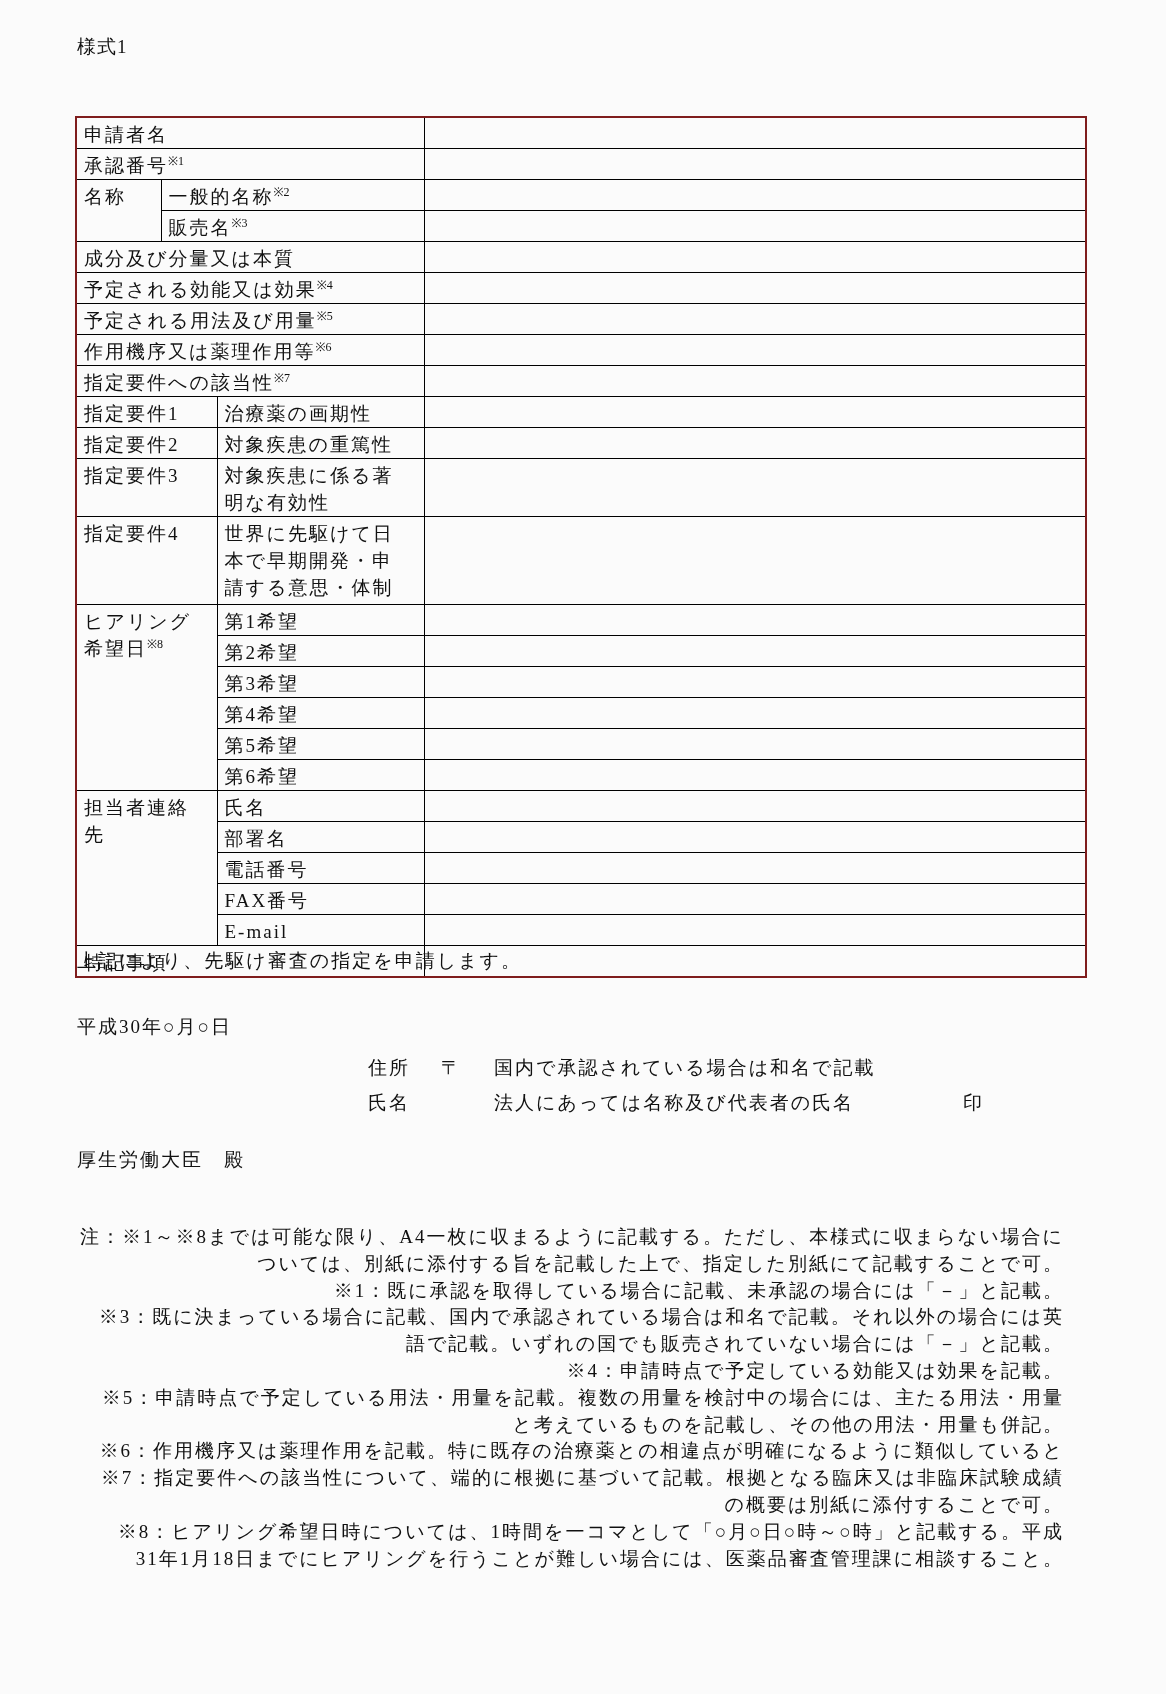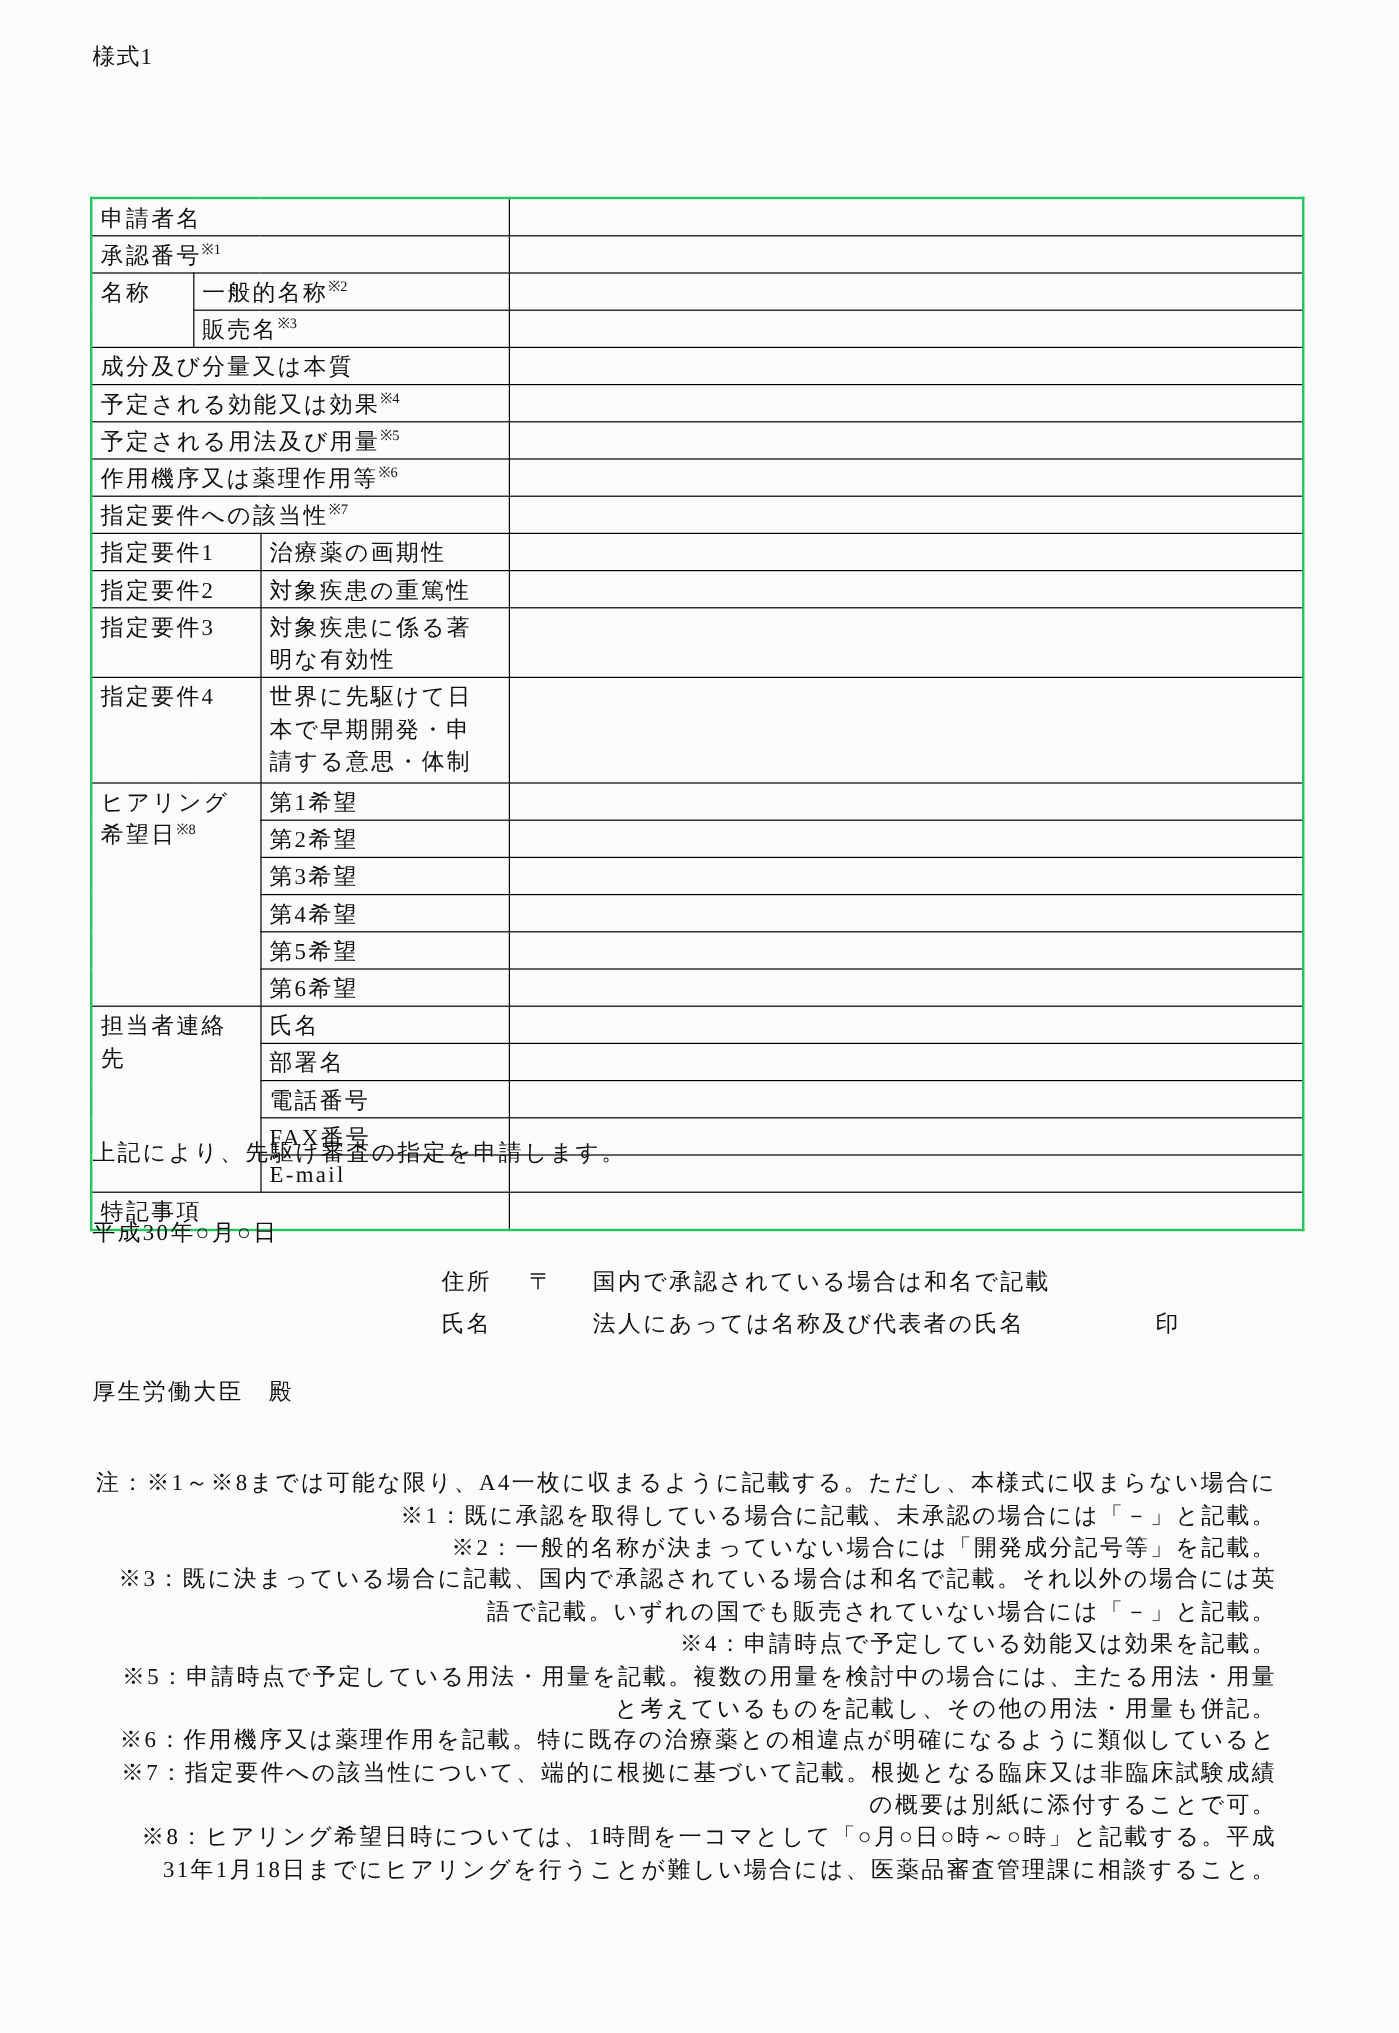--- a/index.html
+++ b/index.html
@@ -8,22 +8,21 @@
     background:#fbfbfb;
     color:#111;
     font-family:"Liberation Serif","DejaVu Serif",serif;
   }
   .page{position:relative;width:1166px;height:1694px;overflow:hidden;}
   .form-code{position:absolute;left:77px;top:34px;font-size:19px;letter-spacing:1px;}
   .form-title{position:absolute;left:75px;top:68px;width:1010px;text-align:center;font-size:20px;letter-spacing:2px;}
   table.app-table{
     position:absolute;left:75px;top:116px;width:1010px;
     border-collapse:collapse;table-layout:fixed;
-    border:2px solid #22c55e;
-    margin-top:48px;
+    border:2px solid #7f1d1d;
   }
   table.app-table td{
     border:1px solid #000;
     vertical-align:top;
     padding:3px 4px 0 7px;
     font-size:19px;
     letter-spacing:2px;
     line-height:27px;
     overflow:hidden;
   }
@@ -172,22 +171,22 @@
   <span class="txt" style="left:494px;top:1055px;">国内で承認されている場合は和名で記載</span>
 
   <span class="txt" style="left:368px;top:1090px;">氏名</span>
   <span class="txt" style="left:494px;top:1090px;">法人にあっては名称及び代表者の氏名</span>
   <span class="txt" style="left:963px;top:1090px;">印</span>
 
   <div class="txt" style="left:77px;top:1147px;">厚生労働大臣　殿</div>
 
   <div class="notes">
     <div class="note-line">注：※1～※8までは可能な限り、A4一枚に収まるように記載する。ただし、本様式に収まらない場合に</div>
+    <div class="note-line indent">ついては、別紙に添付する旨を記載した上で、指定した別紙にて記載することで可。</div>
     <div class="note-line">※1：既に承認を取得している場合に記載、未承認の場合には「－」と記載。</div>
-    <div class="note-line">※2：一般的名称が決まっていない場合には「開発成分記号等」を記載。</div>
     <div class="note-line">※3：既に決まっている場合に記載、国内で承認されている場合は和名で記載。それ以外の場合には英</div>
     <div class="note-line indent">語で記載。いずれの国でも販売されていない場合には「－」と記載。</div>
     <div class="note-line">※4：申請時点で予定している効能又は効果を記載。</div>
     <div class="note-line">※5：申請時点で予定している用法・用量を記載。複数の用量を検討中の場合には、主たる用法・用量</div>
     <div class="note-line indent">と考えているものを記載し、その他の用法・用量も併記。</div>
     <div class="note-line">※6：作用機序又は薬理作用を記載。特に既存の治療薬との相違点が明確になるように類似していると</div>
     <div class="note-line">※7：指定要件への該当性について、端的に根拠に基づいて記載。根拠となる臨床又は非臨床試験成績</div>
     <div class="note-line indent">の概要は別紙に添付することで可。</div>
     <div class="note-line">※8：ヒアリング希望日時については、1時間を一コマとして「○月○日○時～○時」と記載する。平成</div>
     <div class="note-line indent">31年1月18日までにヒアリングを行うことが難しい場合には、医薬品審査管理課に相談すること。</div>

